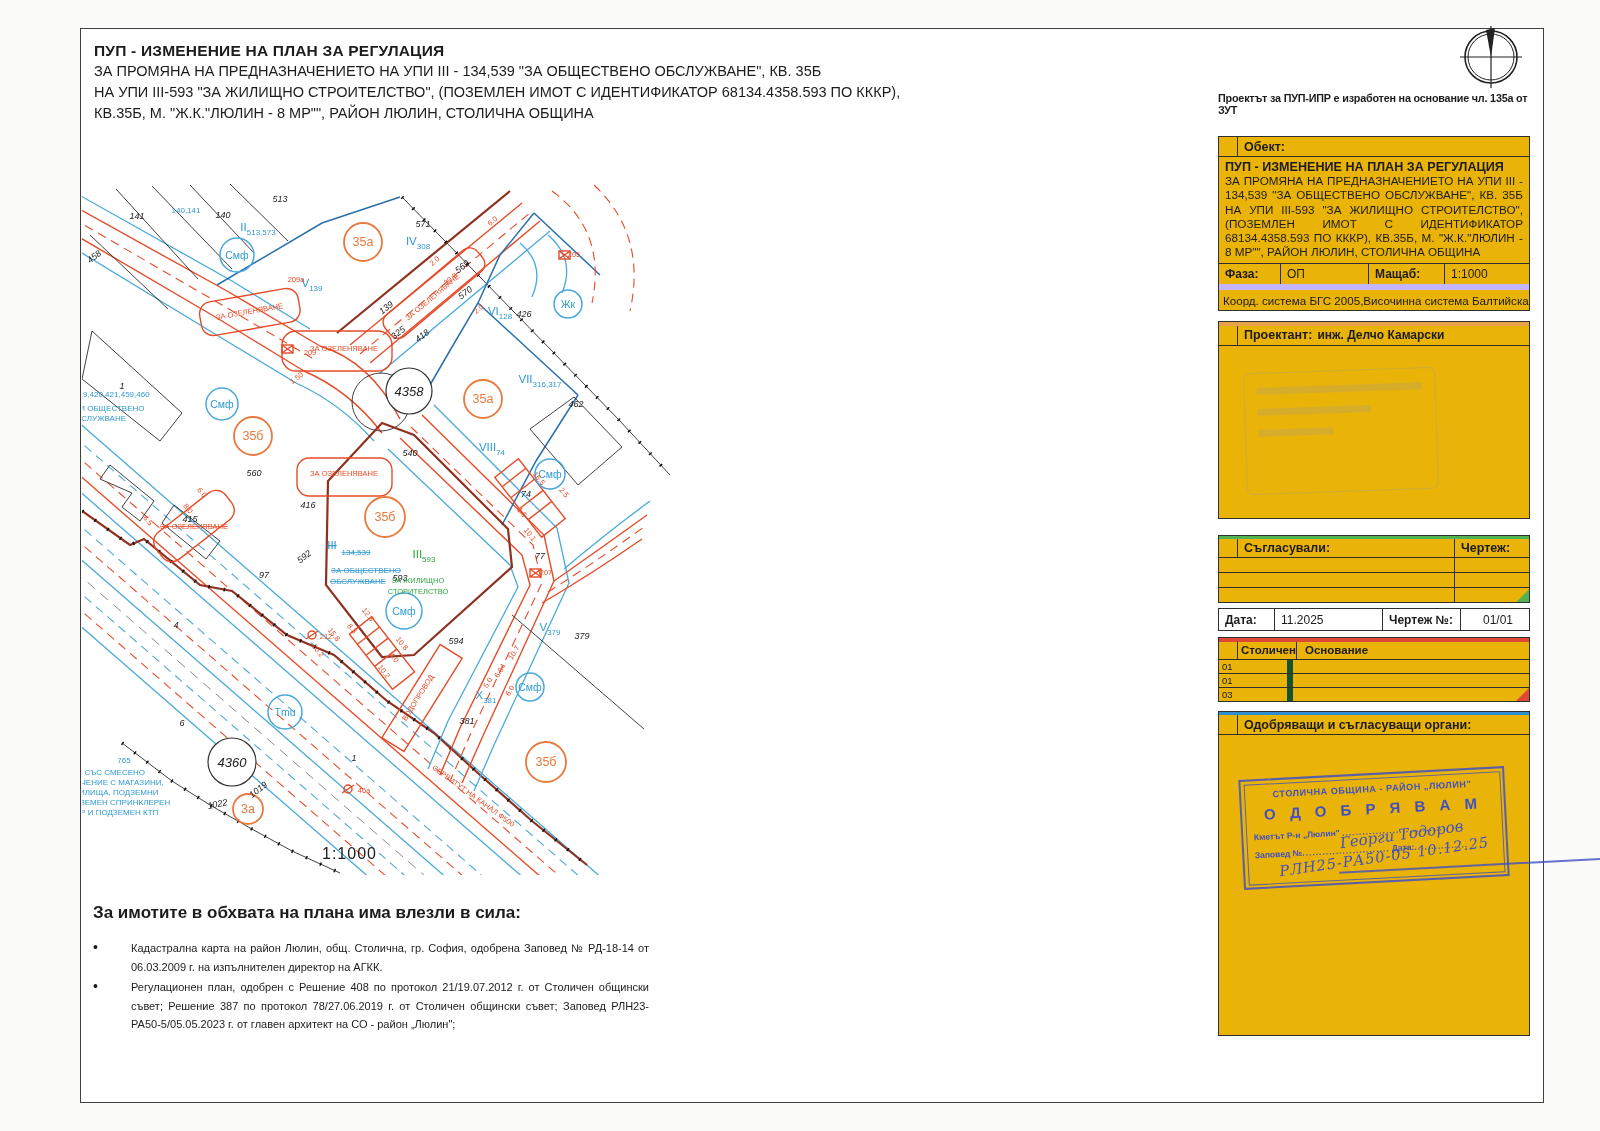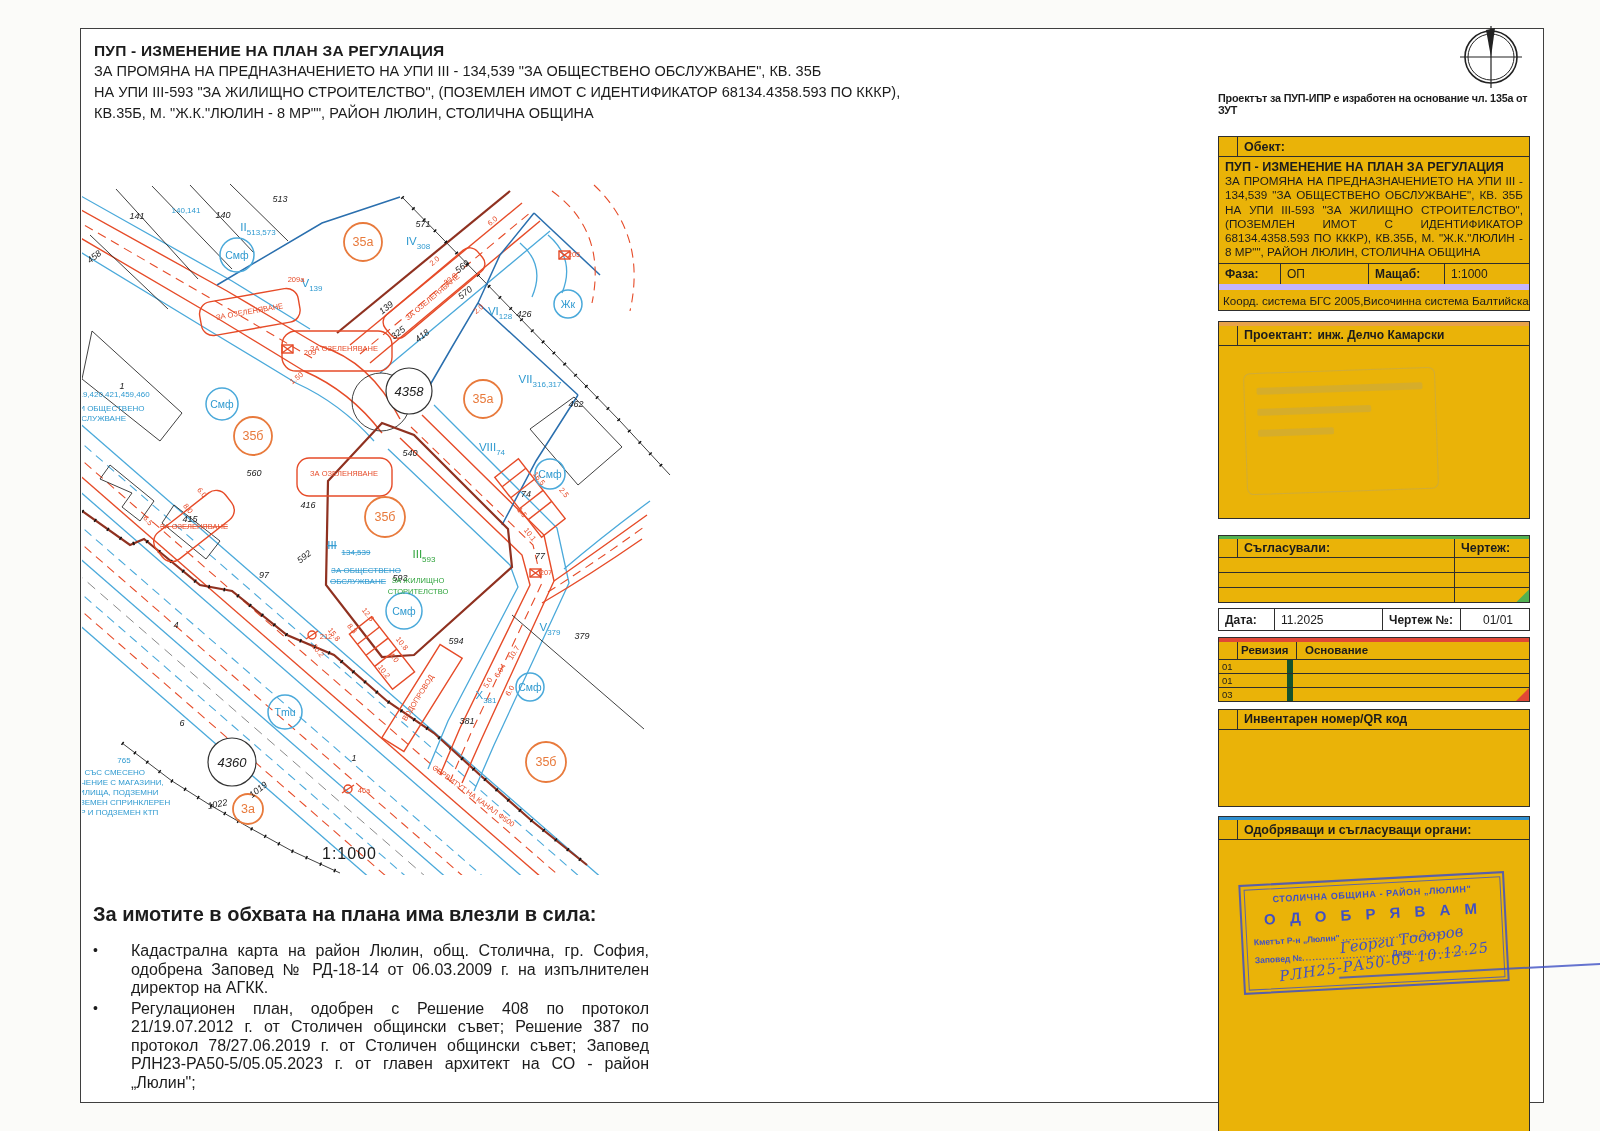--- a/index.html
+++ b/index.html
@@ -86,24 +86,24 @@
   .st3{font-size:8.5px;font-weight:bold;margin-top:9px;white-space:nowrap}
   .st4{font-size:8.5px;font-weight:bold;margin-top:8px;white-space:nowrap}
   .dots{letter-spacing:1px}
   .hand{font-family:"DejaVu Serif",serif;font-style:italic;color:#4050c4}
   .hw-name{position:absolute;left:96px;top:52px;font-size:15px;transform:rotate(-5deg);white-space:nowrap}
   .hw-num{position:absolute;left:34px;top:74px;font-size:14.5px;transform:rotate(-5deg);white-space:nowrap;letter-spacing:1px}
   .sig-stroke{position:absolute;left:120px;top:128px;width:330px;height:2px;
               background:rgba(63,80,196,.8);transform:rotate(-3deg)}
   
   .notes{position:absolute;left:93px;top:903px;width:556px}
-  .notes .nh{font-size:20px;font-weight:bold;margin-bottom:16px}
+  .notes .nh{font-size:17px;font-weight:bold;margin-bottom:16px}
   .bullet-item{display:flex;margin-bottom:2px}
   .bdot{width:14px;flex:none;font-size:14px;margin-right:24px}
-  .btxt{flex:1;font-size:16px;line-height:18.5px;text-align:justify}
+  .btxt{flex:1;font-size:11px;line-height:18.5px;text-align:justify}
 </style>
 </head>
 <body>
 
 <div class="frame"></div>
 
 <svg class="north" width="70" height="70">
   <circle cx="35" cy="35" r="26" fill="none" stroke="#222" stroke-width="1.6"></circle>
   <circle cx="35" cy="35" r="23" fill="none" stroke="#222" stroke-width="1"></circle>
   <line x1="4" y1="35" x2="66" y2="35" stroke="#222" stroke-width="1.2"></line>
@@ -448,42 +448,35 @@
     <div class="fc fb brd" style="width:56px">Дата:</div>
     <div class="fc brd" style="width:108px">11.2025</div>
     <div class="fc fb brd" style="width:78px">Чертеж №:</div>
     <div class="fc" style="flex:1;justify-content:center">01/01</div>
   </div>
 
   <div class="box" style="margin-top:6px">
     <div class="strip" style="background:#e04836"></div>
     <div class="rhead">
         <div class="hcell"></div>
-      <div class="c1">Ревизия</div>
+      <div class="c1">Столичен</div>
       <div class="c2">Основание</div>
       </div>
     <div class="rr">
         <div class="rn">01</div>
       </div>
     <div class="rr">
         <div class="rn">01</div>
       </div>
     <div class="rr">
         <div class="rn">03</div>
       </div>
     <div class="tri" style="background:#e04836"></div>
   </div>
 
-  <div class="box" style="margin-top:7px">
-    <div class="hrow">
-        <div class="hcell"></div>
-      <div class="hlab">Инвентарен номер/QR код</div>
-      </div>
-    <div class="ibody"></div>
-  </div>
 
   <div class="box" style="margin-top:9px">
     <div class="strip" style="background:#2e8fd0"></div>
     <div class="hrow">
         <div class="hcell"></div>
       <div class="hlab">Одобряващи и съгласуващи органи:</div>
       </div>
     <div class="abody">
       <div class="stamp">
         <div class="in">

